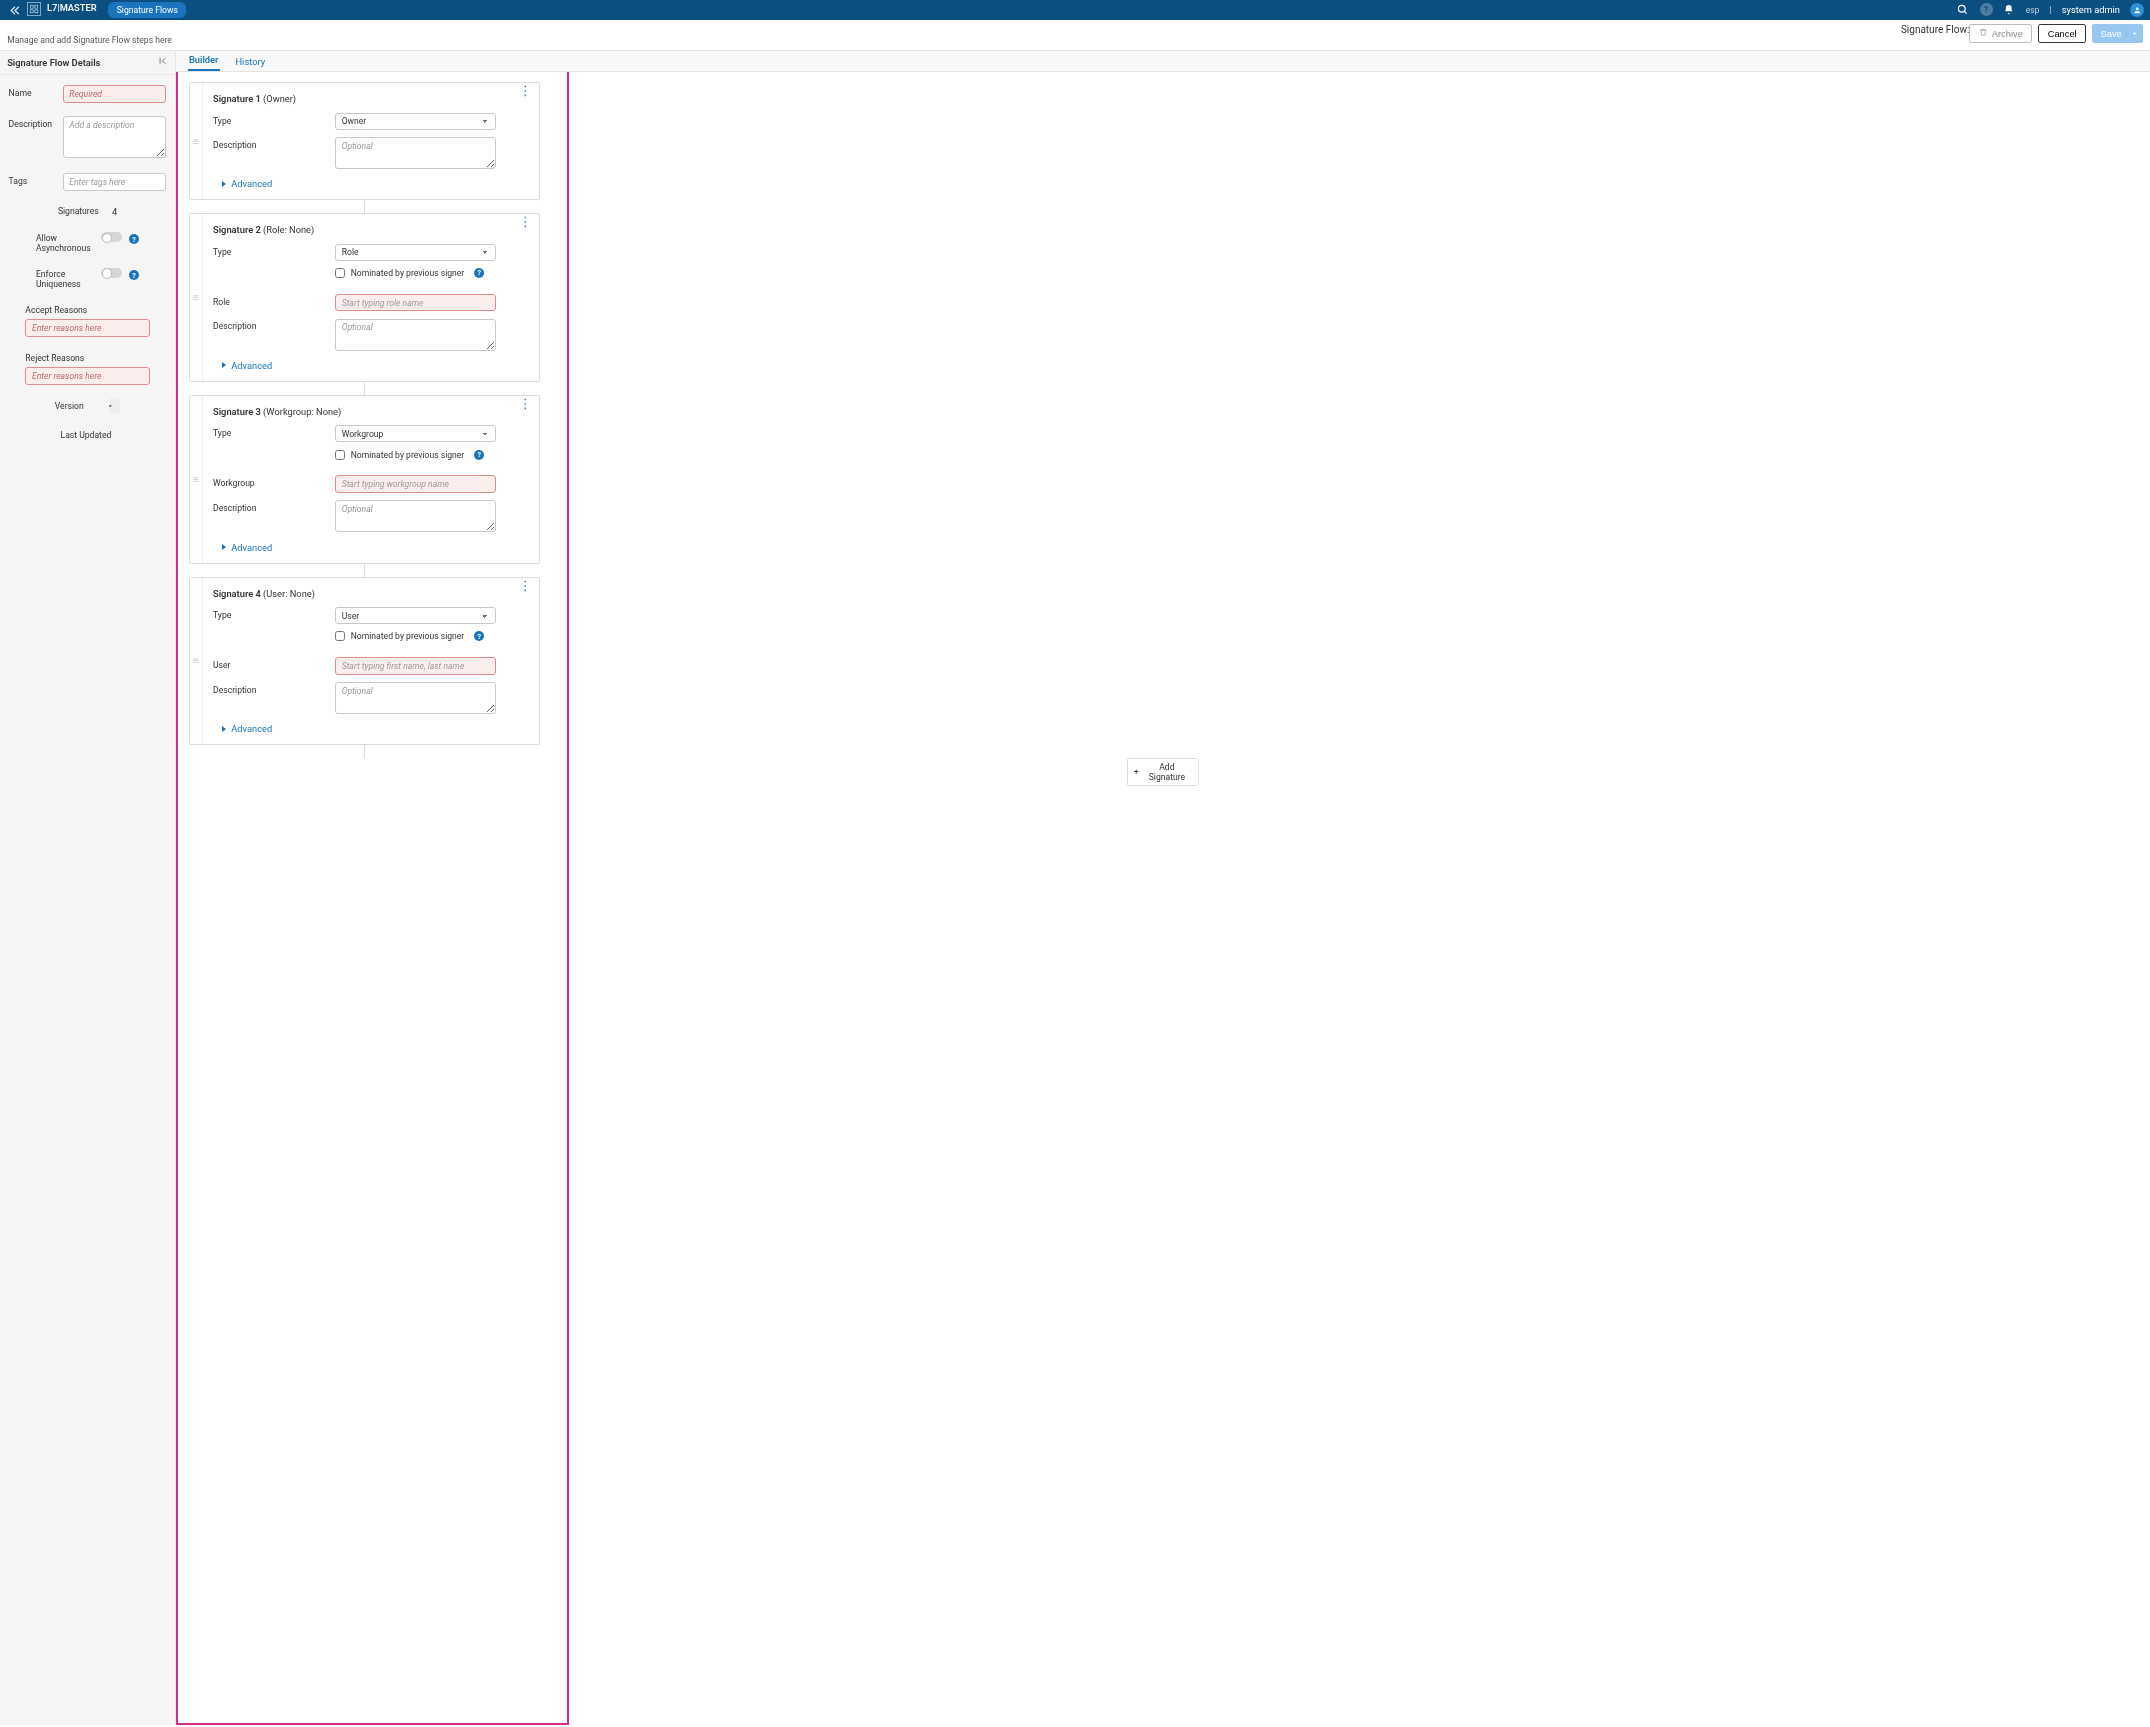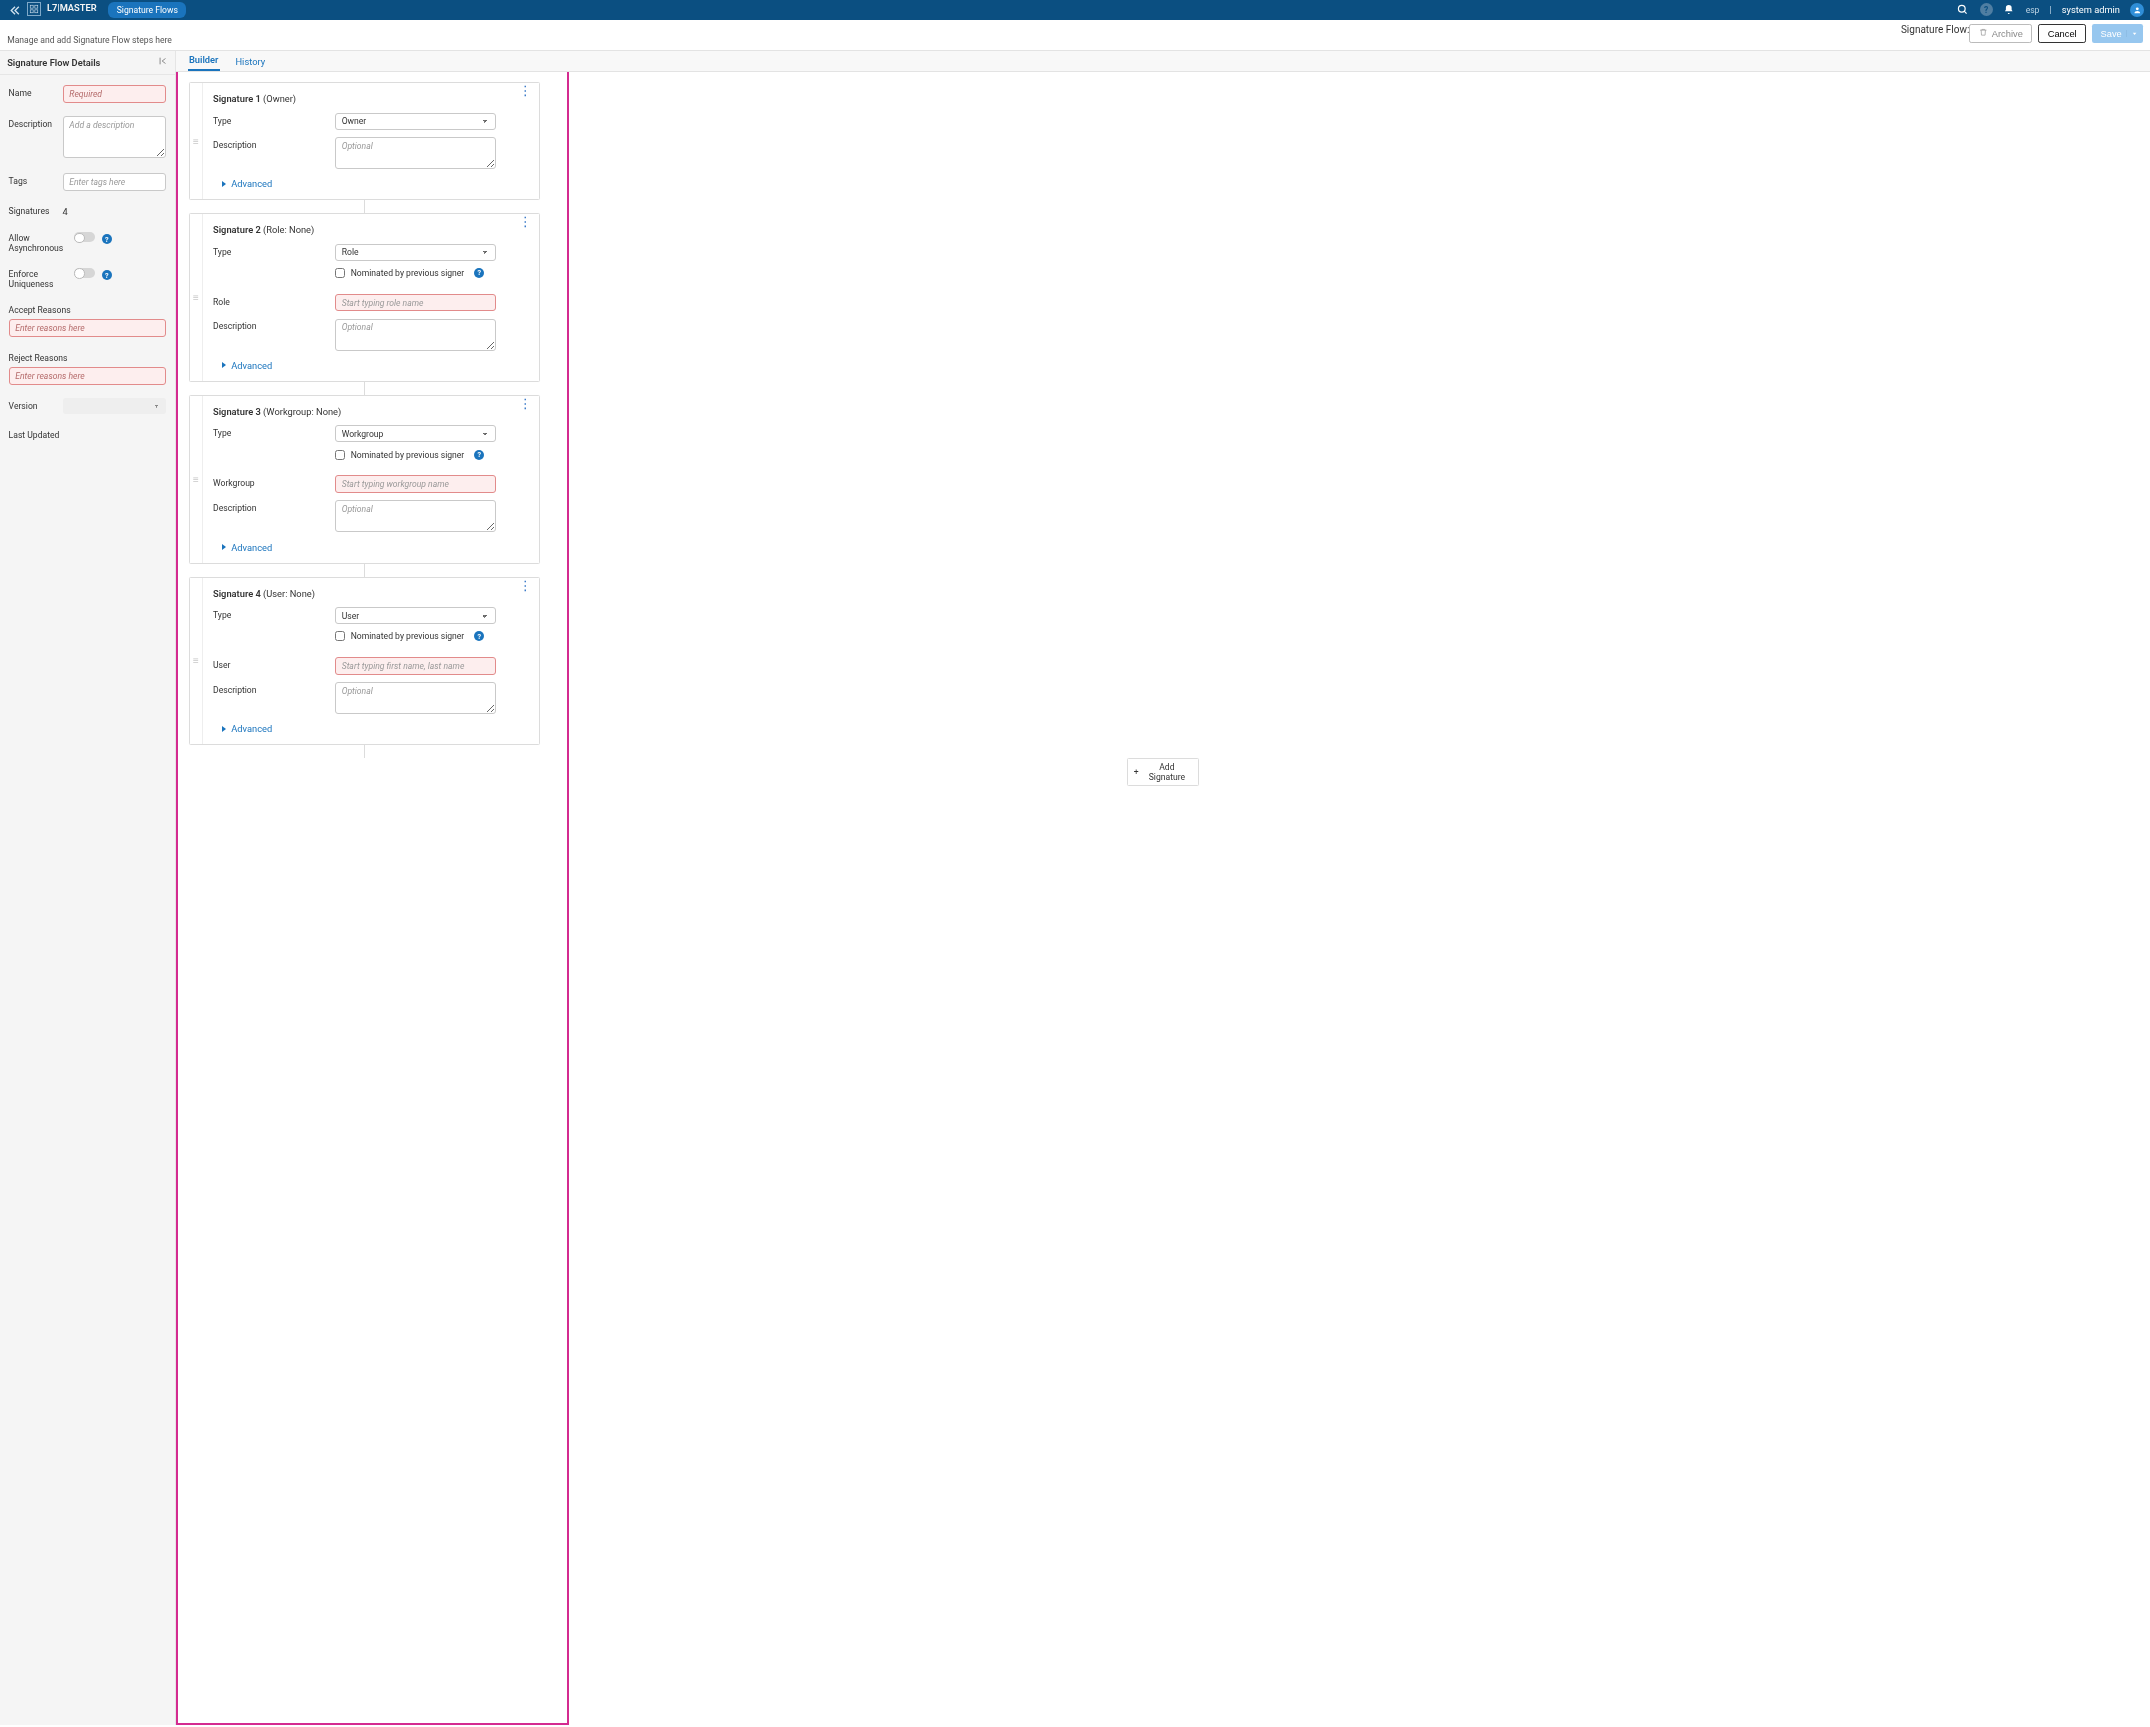--- a/index.html
+++ b/index.html
@@ -117,21 +117,21 @@
     overflow-y: auto;
   }
   .sidepanel-head {
     display:flex; justify-content: space-between; align-items:center;
     padding: 5.7px 7.2px;
     font-weight: 600;
     font-size: 9.3px;
     border-bottom: 0.7px solid #e6e6e6;
   }
   .collapse-icon { color:#777; cursor:pointer; }
-  .sp-body { padding: 10px 8.6px; display:flex; flex-direction:column; gap: 13px; }
+  .sp-body { padding: 10px 8.6px; display:flex; flex-direction:column; gap: 13px; align-items: center; }
   .sp-row { display:flex; }
   .sp-label { width: 54px; min-width:54px; font-size: 8.6px; color:#333; padding-top: 2.9px; }
   .sp-control { flex:1; }
   .sp-row.stacked { flex-direction: column; gap:4.3px; }
   .sp-row.stacked .sp-label { width:auto; }
   .input, textarea, select {
     width: 100%;
     border: 0.7px solid #c9c9c9;
     border-radius: 3px;
     background: #fff;

